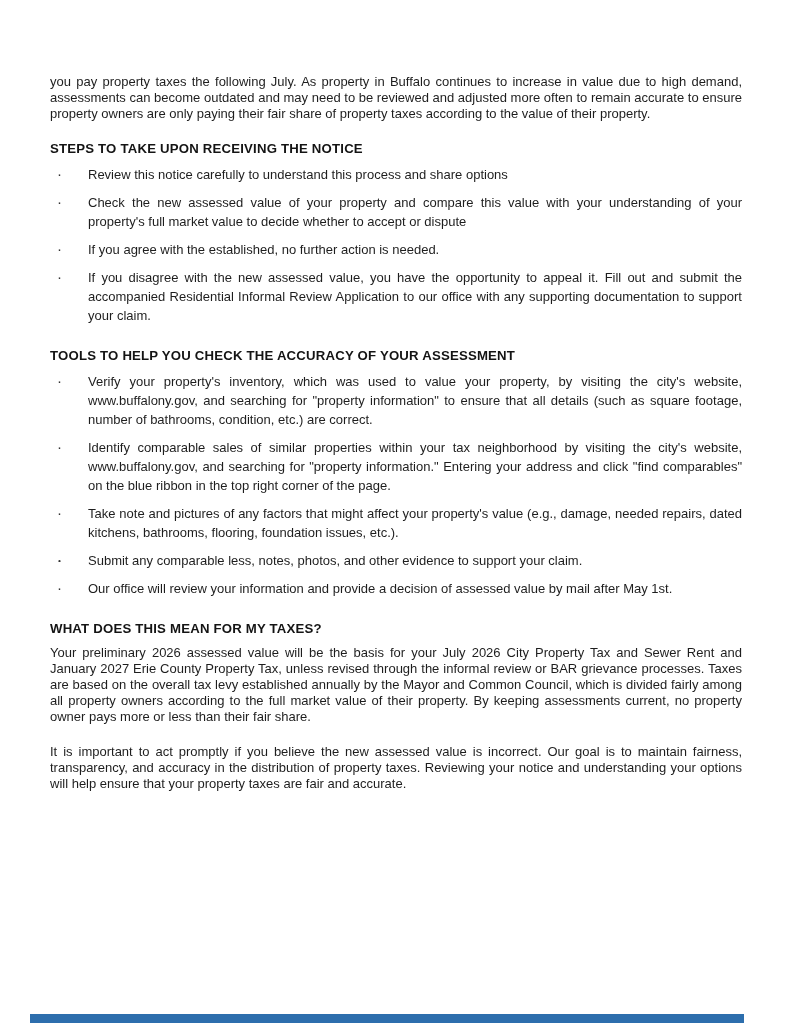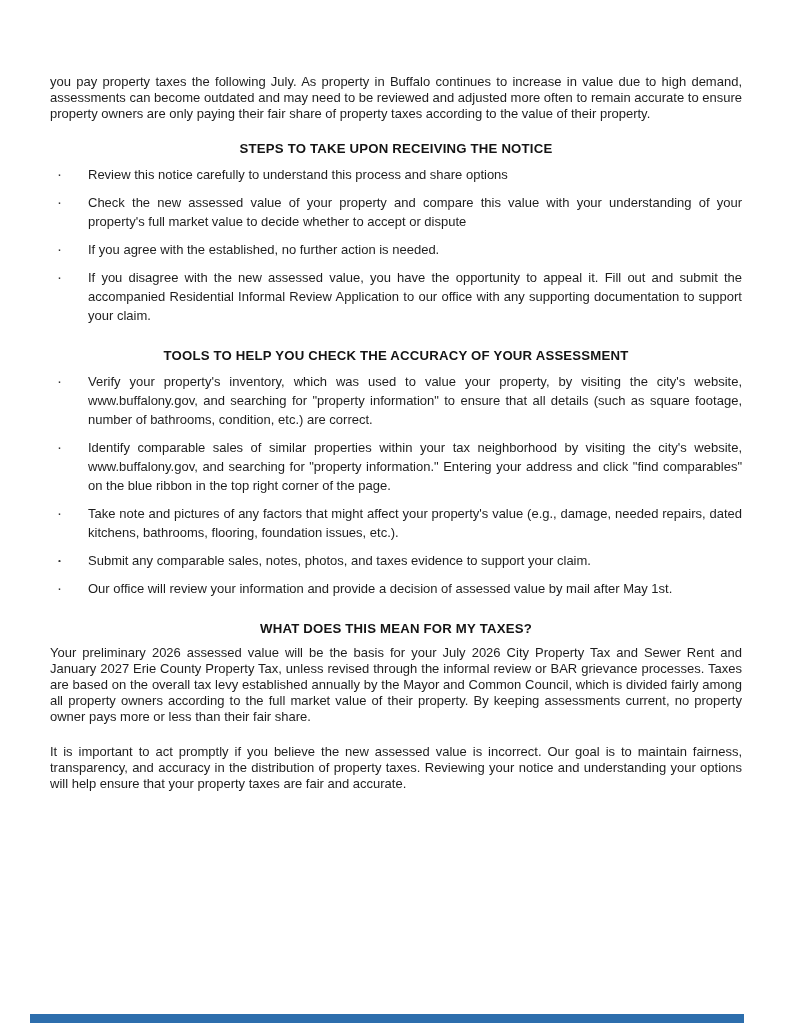--- a/index.html
+++ b/index.html
@@ -8,21 +8,21 @@
     font-family:"Liberation Sans","DejaVu Sans",sans-serif;
     color:#1e1e1e; overflow:hidden; margin:0 auto;
   }
   .content { position:absolute; top:74px; left:50px; width:692px; }
   p.body {
     font-size:13px; line-height:16px; text-align:justify;
     margin:0 0 19px 0; color:#1e1e1e;
   }
   h2.heading {
     font-size:13.2px; font-weight:700; color:#141414;
-    margin:23px 0 9px 0; letter-spacing:0.2px;text-align:center;
+    margin:23px 0 9px 0; letter-spacing:0.2px;
   }
   ul.bullets { list-style:none; margin:0 0 4px 0; padding:0; }
   ul.bullets li {
     position:relative; padding-left:38px; margin:0 0 9px 0;
     font-size:13px; line-height:19px; text-align:justify;
   }
   ul.bullets li .dot {
     position:absolute; left:7px; top:-1px; font-size:15px; color:#333;
   }
   .footer-bar {
@@ -49,21 +49,21 @@
     <h2 class="heading">TOOLS TO HELP YOU CHECK THE ACCURACY OF YOUR ASSESSMENT</h2>
     <ul class="bullets">
       <li><span class="dot">·</span><span>Verify your property's inventory, which was used to value your property, by visiting the city's website, www.buffalony.gov, and searching for "property information" to ensure that all details (such as square footage, number of bathrooms, condition, etc.) are correct.</span></li>
       <li><span class="dot">·</span><span>Identify comparable sales of similar properties within your tax neighborhood by visiting the city's website, www.buffalony.gov, and searching for "property information." Entering your address and click "find comparables" on the blue ribbon in the top right corner of the page.</span></li>
       <li><span class="dot">·</span><span>Take note and pictures of any factors that might affect your property's value (e.g., damage, needed repairs, dated kitchens, bathrooms, flooring, foundation issues, etc.).</span></li>
       <li><span class="dot">·</span></li>
     </ul>
 
     <ul class="bullets">
       <li><span class="dot">·</span></li>
-      <li><span class="dot">·</span><span>Submit any comparable sales, notes, photos, and taxes evidence to support your claim.</span></li>
+      <li><span class="dot">·</span><span>Submit any comparable less, notes, photos, and other evidence to support your claim.</span></li>
       <li><span class="dot">·</span><span>Our office will review your information and provide a decision of assessed value by mail after May 1st.</span></li>
     </ul>
 
     <h2 class="heading">WHAT DOES THIS MEAN FOR MY TAXES?</h2>
     <p class="body">Your preliminary 2026 assessed value will be the basis for your July 2026 City Property Tax and Sewer Rent and January 2027 Erie County Property Tax, unless revised through the informal review or BAR grievance processes. Taxes are based on the overall tax levy established annually by the Mayor and Common Council, which is divided fairly among all property owners according to the full market value of their property. By keeping assessments current, no property owner pays more or less than their fair share.</p>
     <p class="body">It is important to act promptly if you believe the new assessed value is incorrect. Our goal is to maintain fairness, transparency, and accuracy in the distribution of property taxes. Reviewing your notice and understanding your options will help ensure that your property taxes are fair and accurate.</p>
 
   </div>
 
   <div class="footer-bar" style="background: rgb(45, 110, 173);"></div>

